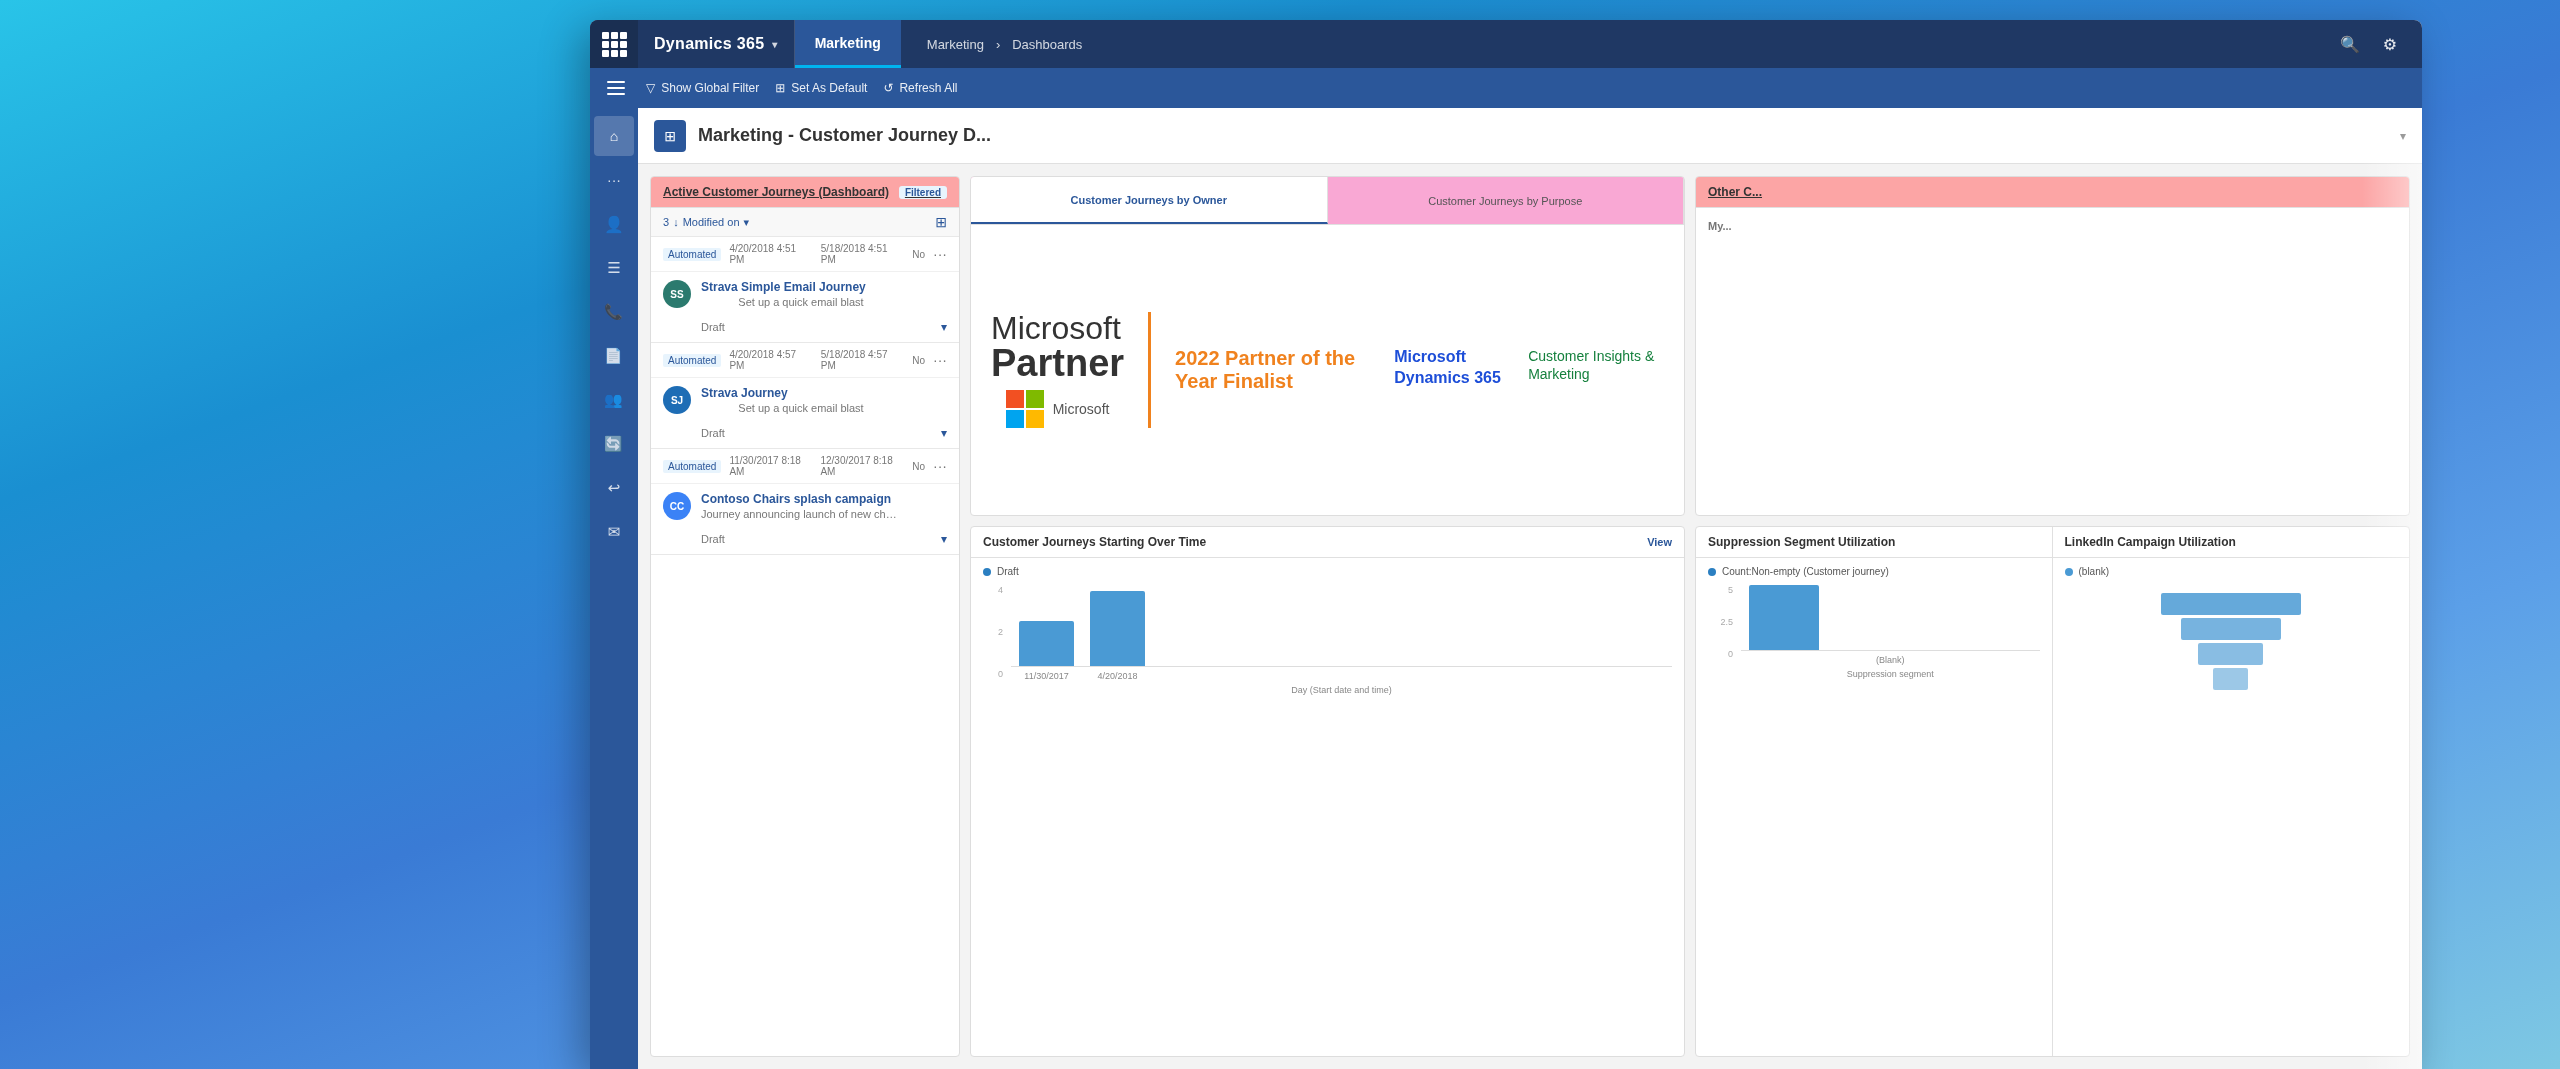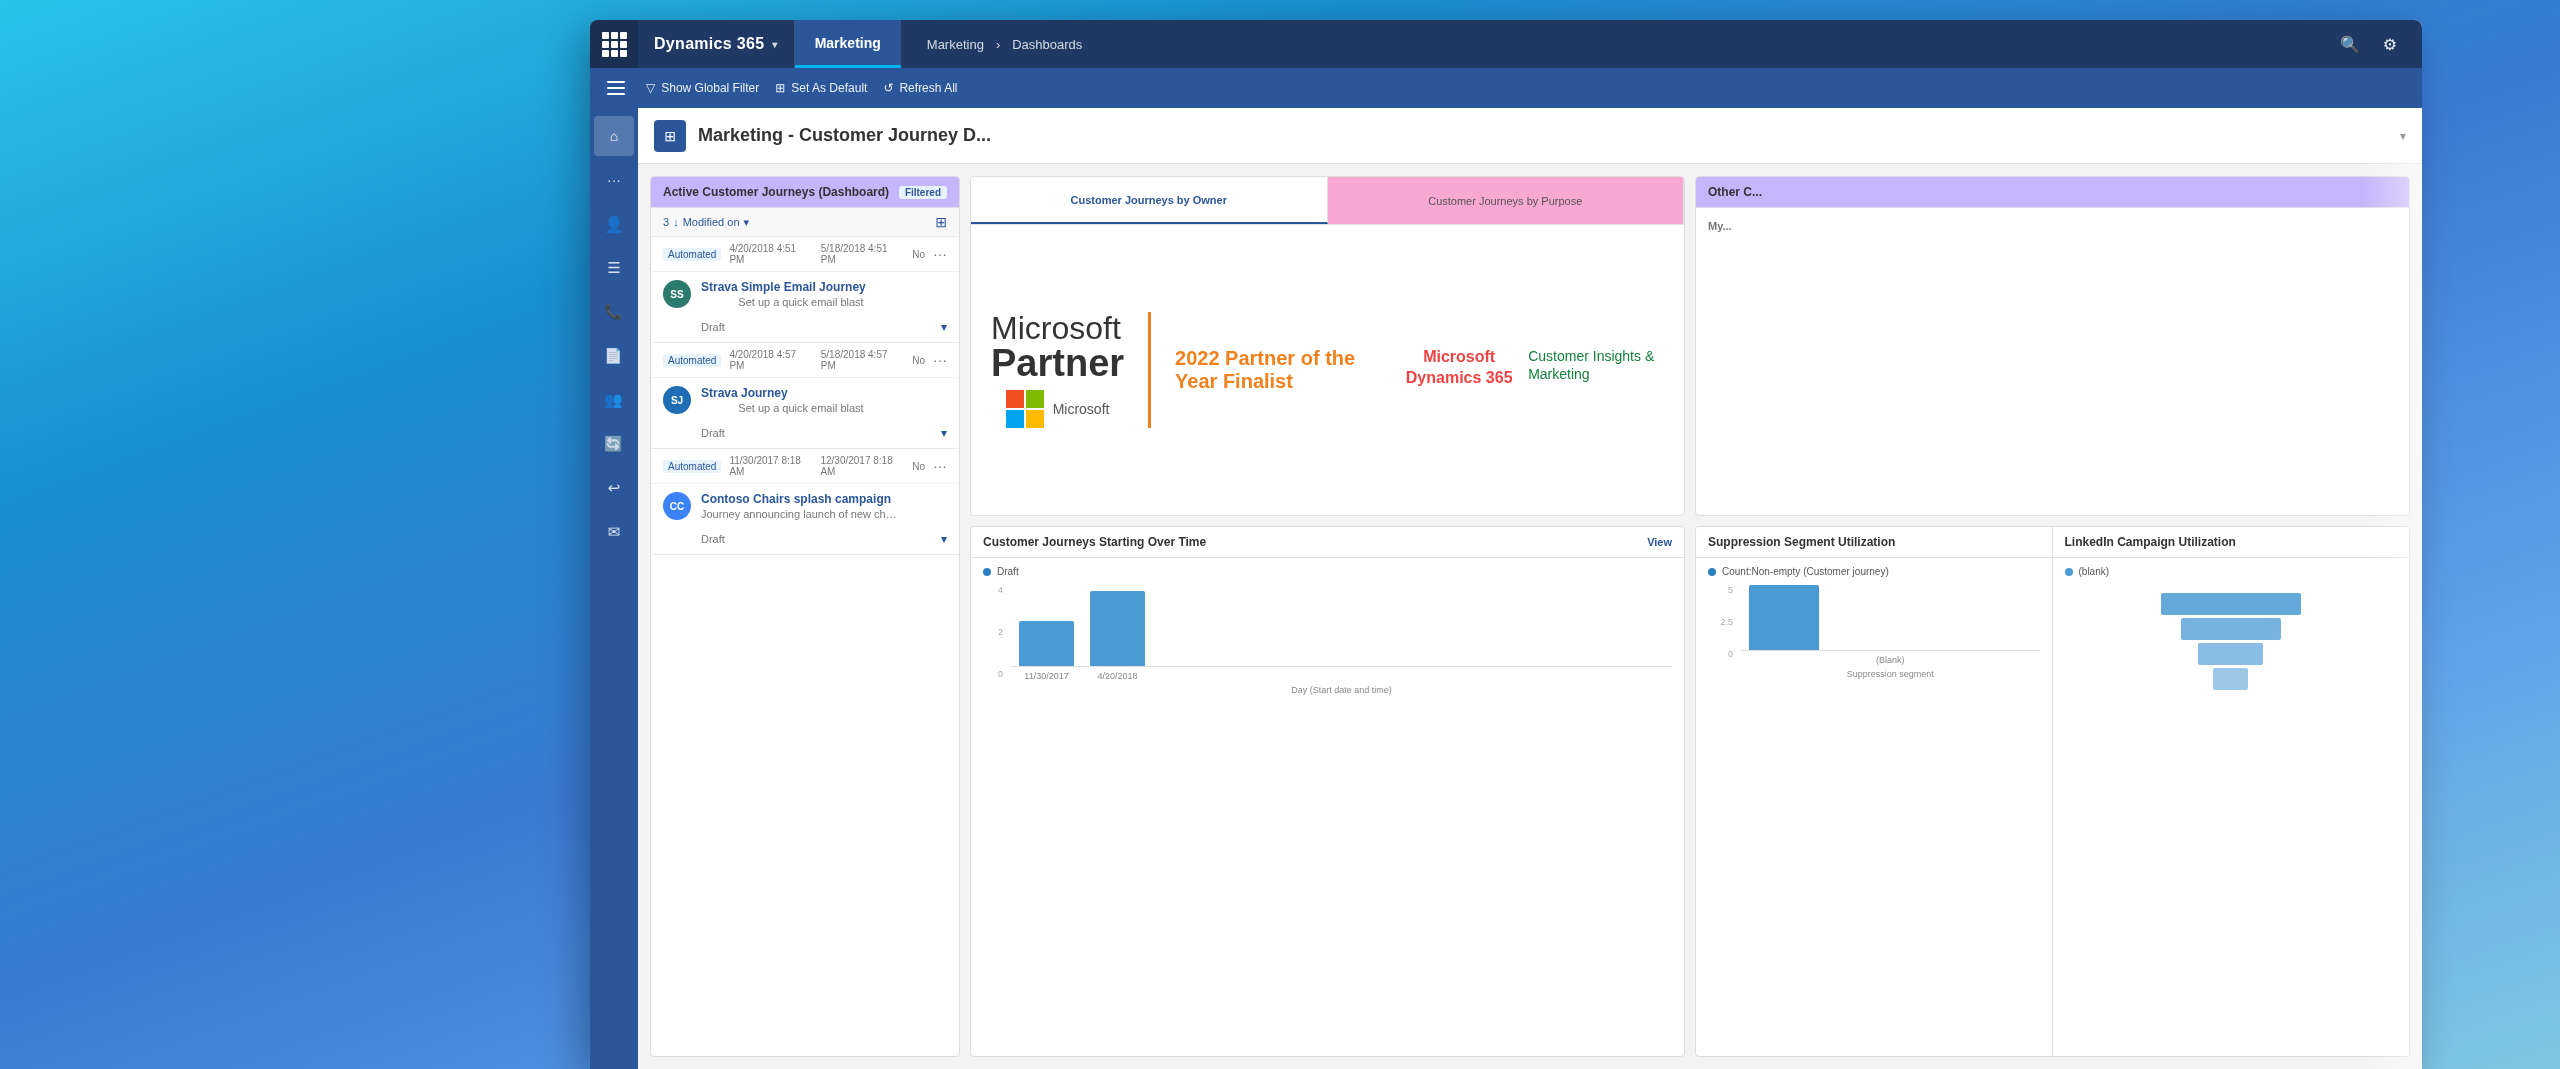--- a/index.html
+++ b/index.html
@@ -281,27 +281,28 @@
       background: white;
       border-radius: 4px;
       border: 1px solid #ddd;
       overflow: hidden;
       display: flex;
       flex-direction: column;
     }
 
     .panel-header {
       padding: 8px 12px;
-      background: #c4b5fd;
+      background: #fca5a5;
       border-bottom: 1px solid #e0e0e0;
       font-size: 12px;
       font-weight: 600;
       color: #333;
       display: flex;
       justify-content: space-between;
+      text-decoration: underline;
     }
 
     .panel-header-right {
       display: flex;
       align-items: center;
       gap: 8px;
       font-size: 11px;
       color: #888;
     }
 
@@ -516,23 +517,22 @@
 
     .award-year {
       font-size: 20px;
       font-weight: 700;
       color: #f0821e;
     }
 
     .award-title {
       font-size: 16px;
       font-weight: 600;
-      color: #ef4444;
+      color: #1d4ed8;
       line-height: 1.3;
-      text-align: center;
     }
 
     .award-subtitle {
       font-size: 14px;
       color: #15803d;
       line-height: 1.3;
     }
 
     
     .chart-panel {

